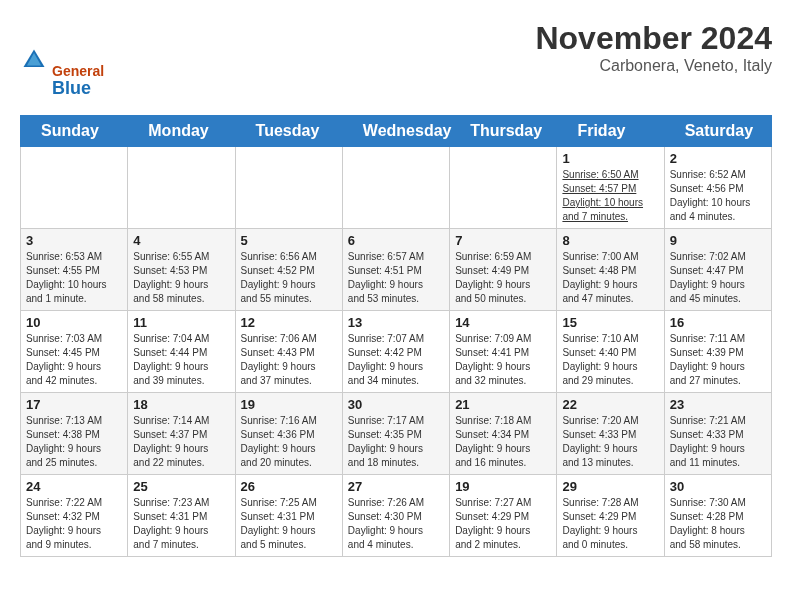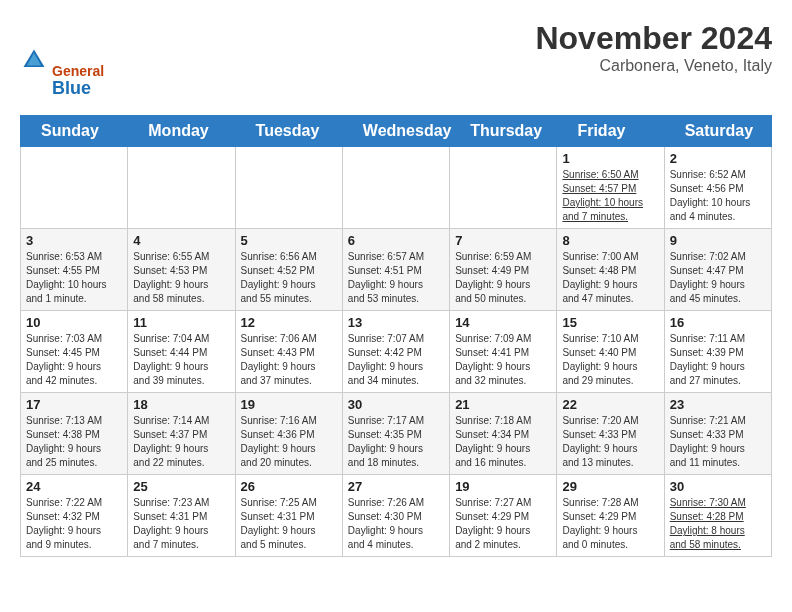--- a/index.html
+++ b/index.html
@@ -340,20 +340,20 @@
         </td>
         <td>
           <span class="day-number">29</span>
           <div class="day-info" style="white-space: pre-line;">Sunrise: 7:28 AM
 Sunset: 4:29 PM
 Daylight: 9 hours
 and 0 minutes.</div>
         </td>
         <td>
           <span class="day-number">30</span>
-          <div class="day-info" style="white-space: pre-line; text-decoration: underline;">Sunrise: 7:30 AM
+          <div class="day-info" style="white-space: pre-line;">Sunrise: 7:30 AM
 Sunset: 4:28 PM
 Daylight: 8 hours
 and 58 minutes.</div>
         </td>
       </tr>
     </tbody>
 </table>
 
 </body></html>

